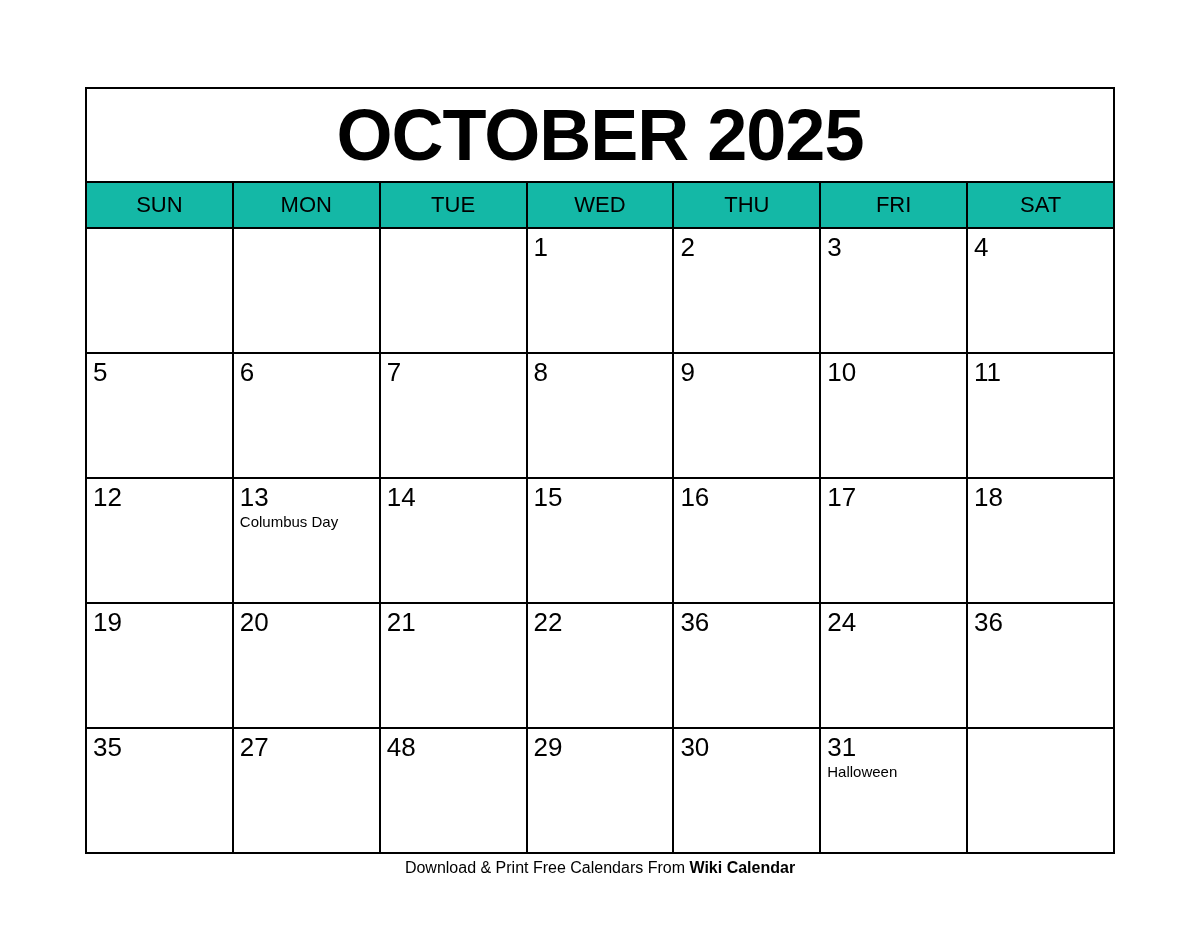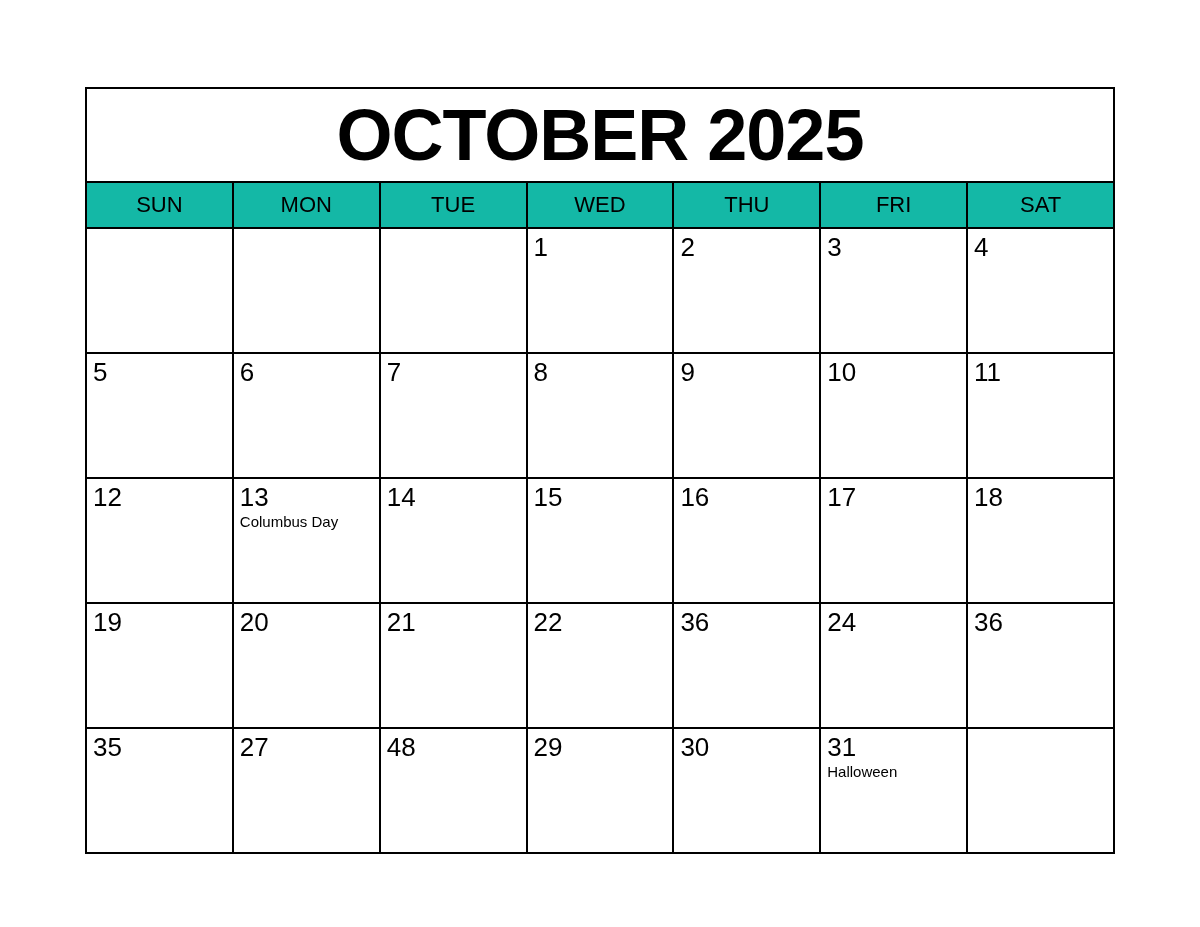--- a/index.html
+++ b/index.html
@@ -224,15 +224,19 @@
               <div class="event">Halloween</div>
             </td>
           <td>
               <div class="num"></div>
               <div class="event"></div>
             </td>
         </tr>
       </tbody>
     </table>
 
+    <div class="footer">
+      <span>Download &amp; Print Free Calendars From</span>
+      <span class="brand">Wiki Calendar</span>
+    </div>
 
   </div>
 </div>
 
 </body></html>

